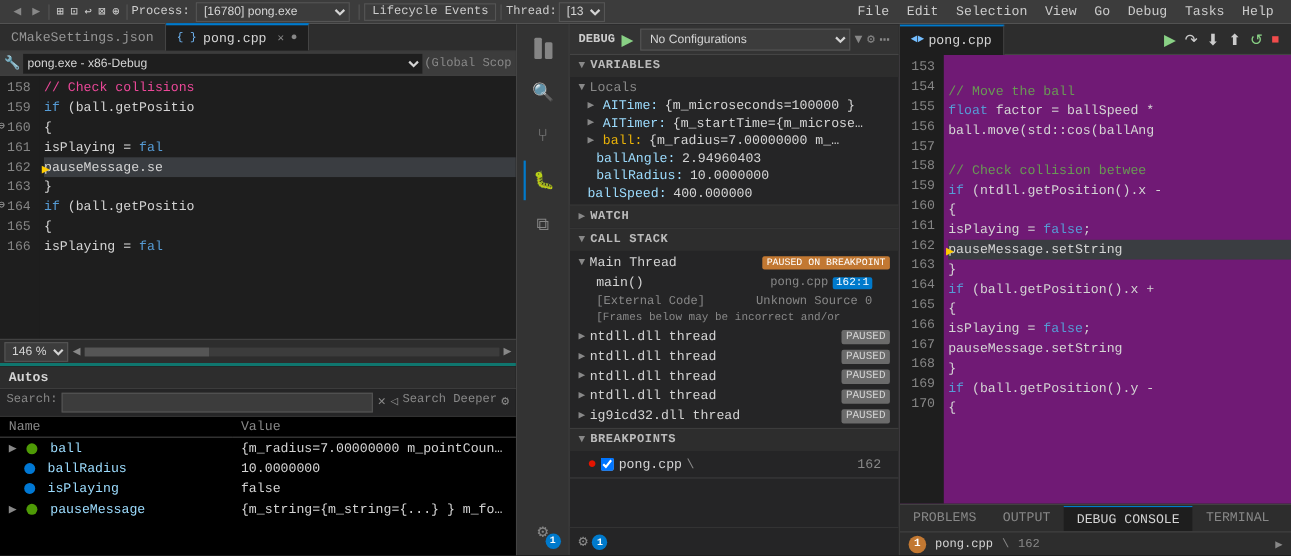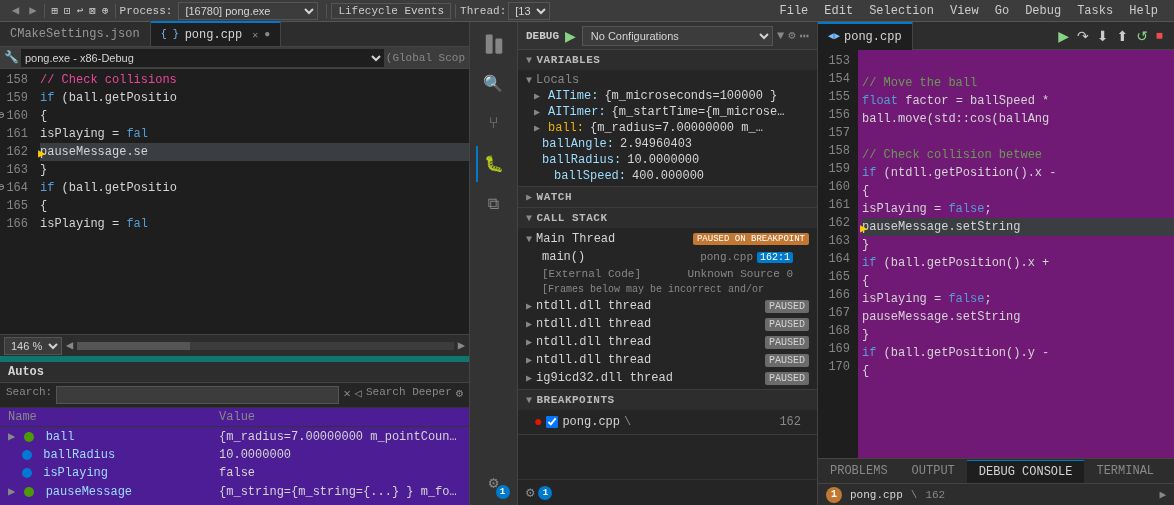--- a/index.html
+++ b/index.html
@@ -107,21 +107,21 @@
       <select style="background:#3c3c3c;border:1px solid #555;color:#d4d4d4;font-size:11px;height:18px;padding:0 2px;">
         <option>146 %</option>
       </select>
       <span style="color:#888;cursor:pointer;">◀</span>
       <div style="flex:1;height:8px;background:#3c3c3c;position:relative;">
         <div style="position:absolute;left:0;top:0;width:30%;height:100%;background:#555;"></div>
       </div>
       <span style="color:#888;cursor:pointer;">▶</span>
     </div>
 
-    <div style="background:#4c1d95;border-top:6px solid #0f766e;height:149px;display:flex;flex-direction:column;">
+    <div style="background:#000000;border-top:3px solid #0f766e;height:175px;display:flex;flex-direction:column;">
       <div style="background:#2d2d2d;color:#d4d4d4;padding:3px 8px;font-size:12px;font-weight:bold;border-bottom:1px solid #444;">Autos</div>
 
       <div style="display:flex;padding:3px 6px;gap:4px;border-bottom:1px solid #333;background:#252526;">
         <span style="color:#888;font-size:11px;">Search:</span>
         <input type="text" style="background: rgb(60, 60, 60); border: 1px solid rgb(85, 85, 85); color: rgb(212, 212, 212); font-size: 11px; padding: 1px 4px; flex: 1 1 0%; height: 18px;">
         <span style="color:#888;cursor:pointer;font-size:12px;">✕</span>
         <span style="color:#888;cursor:pointer;font-size:12px;">◁</span>
         <span style="color:#888;font-size:11px;cursor:pointer;">Search Deeper</span>
         <span style="color:#888;font-size:12px;cursor:pointer;">⚙</span>
       </div>
@@ -233,21 +233,21 @@
             <span style="color:#d4d4d4;overflow:hidden;text-overflow:ellipsis;white-space:nowrap;max-width:180px;">{m_radius=7.00000000 m_pointCo...</span>
           </div>
           <div style="display:flex;align-items:center;padding:1px 24px;font-size:12px;cursor:pointer;gap:2px;">
             <span style="color:#9cdcfe;margin-right:4px;">ballAngle:</span>
             <span style="color:#d4d4d4;">2.94960403</span>
           </div>
           <div style="display:flex;align-items:center;padding:1px 24px;font-size:12px;cursor:pointer;gap:2px;">
             <span style="color:#9cdcfe;margin-right:4px;">ballRadius:</span>
             <span style="color:#d4d4d4;">10.0000000</span>
           </div>
-          <div style="display:flex;align-items:center;padding:1px 36px;font-size:12px;cursor:pointer;gap:2px;">
+          <div style="display:flex;align-items:center;padding:1px 16px;font-size:12px;cursor:pointer;gap:2px;">
             <span style="color:#9cdcfe;margin-right:4px;">ballSpeed:</span>
             <span style="color:#d4d4d4;">400.000000</span>
           </div>
         </div>
       </div>
 
       <div style="border-bottom:1px solid #3c3c3c;flex-shrink:0;">
         <div style="display:flex;align-items:center;padding:4px 8px;background:#2d2d2d;cursor:pointer;font-size:11px;font-weight:bold;color:#bbbbbb;text-transform:uppercase;letter-spacing:0.5px;">
           <span style="margin-right:4px;color:#888;font-size:10px;">▶</span>
           <span>WATCH</span>

